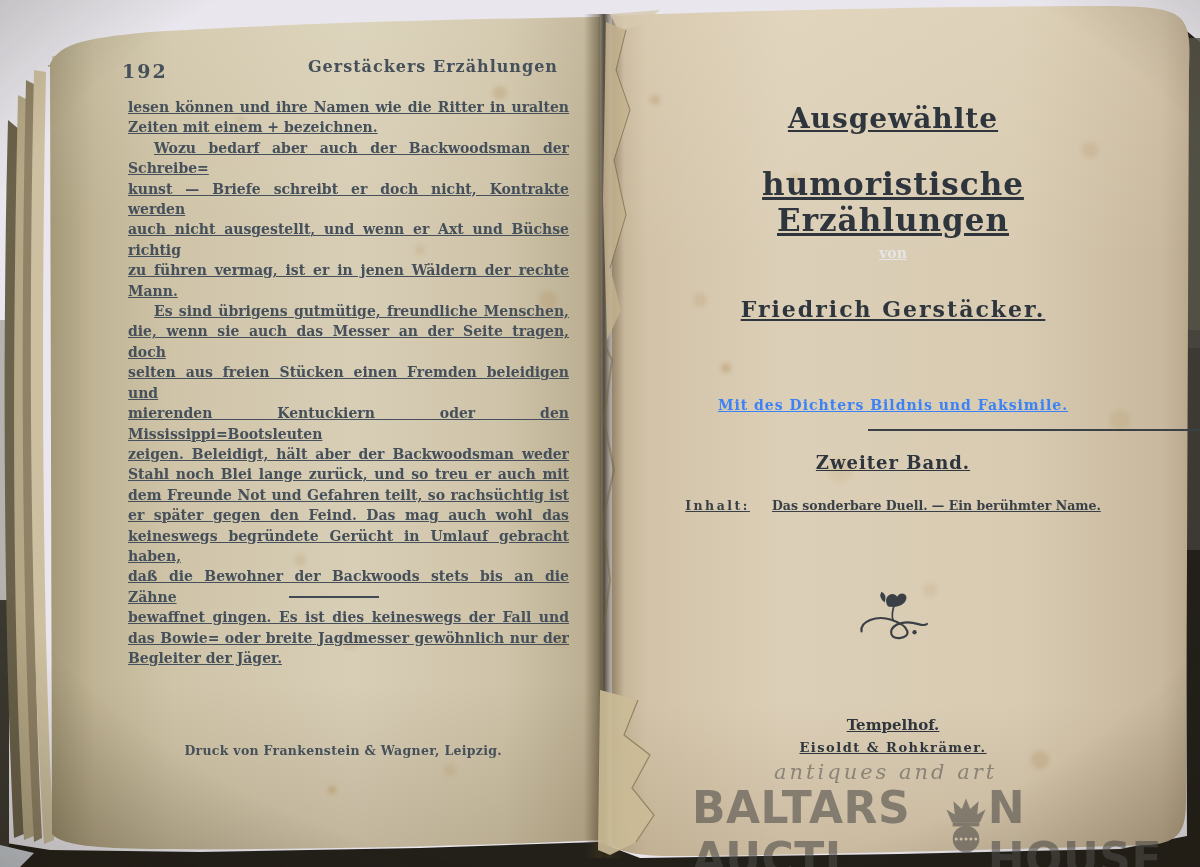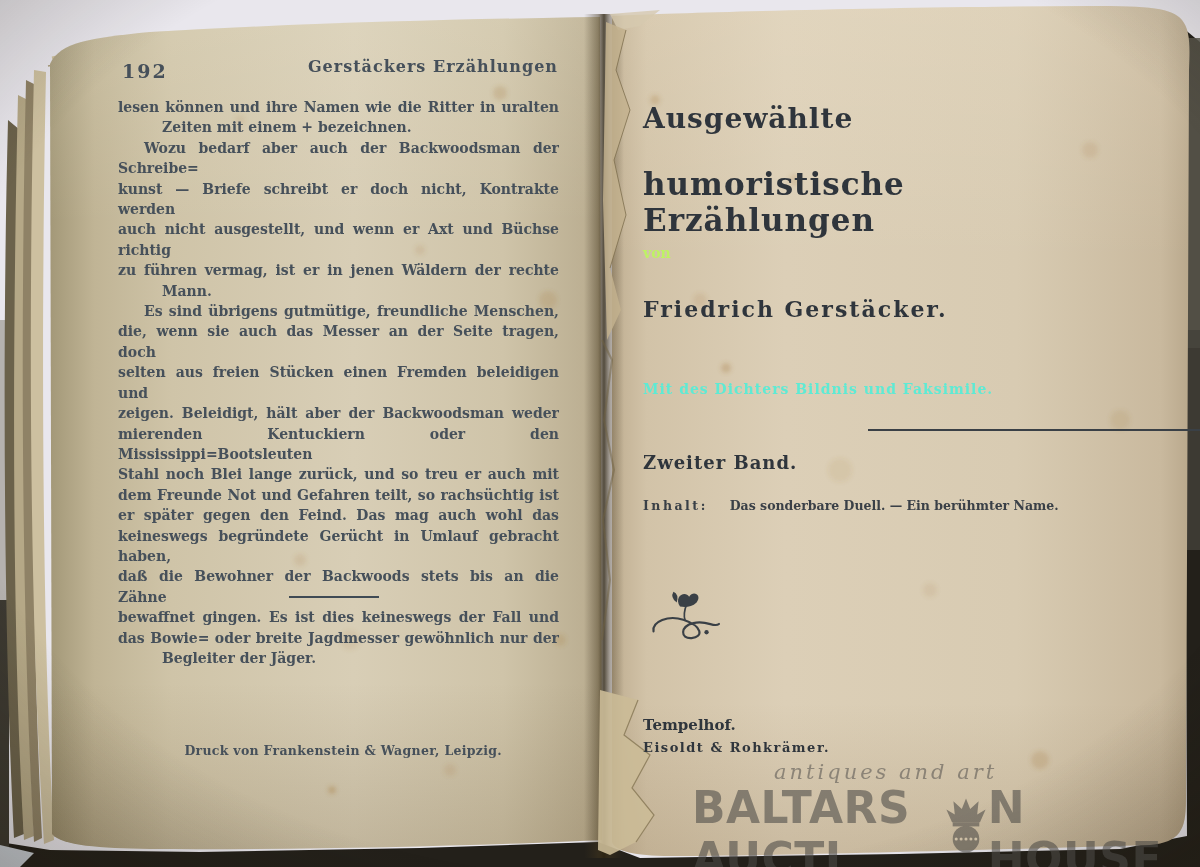--- a/index.html
+++ b/index.html
@@ -5,35 +5,35 @@
   html,body{margin:0;padding:0;background:#111;}
   .stage{position:relative;width:1200px;height:867px;overflow:hidden;
          font-family:"DejaVu Serif",serif;background:#23201a;}
   .stage svg.bg{position:absolute;left:0;top:0;z-index:0;}
   .abs{position:absolute;}
 
   
   .lp{color:#46505a;z-index:2;}
   .lp-pagenum{left:122px;top:60px;font-size:19px;font-weight:700;letter-spacing:2px;}
   .lp-head{left:118px;top:57px;width:440px;text-align:right;font-size:16px;font-weight:700;letter-spacing:1px;}
-  .lp-body{left:118px;top:97px;width:441px;font-size:14px;font-weight:700;line-height:20.4px;}
+  .lp-body{left:128px;top:97px;width:441px;font-size:14px;font-weight:700;line-height:20.4px;text-decoration:underline;}
   .ln{text-align:justify;text-align-last:justify;white-space:normal;}
-  .ln.end{text-align-last:left;margin-left:44px;}
+  .ln.end{text-align-last:left;}
   .ln.ind{text-indent:26px;}
   .lp-rule{left:289px;top:596px;width:90px;height:2px;background:#3f4a54;z-index:2;}
   .lp-printer{left:158px;top:743px;width:344px;text-align:right;font-size:12.5px;font-weight:700;letter-spacing:.3px;}
 
   
   .rp{position:absolute;left:643px;top:0;width:500px;height:867px;color:#2f353c;z-index:2;}
-  .rp > div{position:absolute;left:0;width:100%;text-align:left;}
+  .rp > div{position:absolute;left:0;width:100%;text-align:center;text-decoration:underline;}
   .rp-t1{top:102px;font-size:28px;font-weight:700;letter-spacing:1px;}
   .rp-t2{top:166px;font-size:31px;font-weight:700;letter-spacing:1px;}
-  .rp-von{top:245px;font-size:14px;font-weight:700;color:#bef264;}
+  .rp-von{top:245px;font-size:14px;font-weight:700;color:#e5e5e5;}
   .rp-author{top:296px;font-size:22px;font-weight:700;letter-spacing:2px;}
-  .rp-sub{top:381px;font-size:14px;font-weight:700;letter-spacing:1px;color:#5eead4;}
+  .rp-sub{top:397px;font-size:14px;font-weight:700;letter-spacing:1px;color:#3b82f6;}
   .rp-rule{top:429px;left:225px !important;width:50px;height:2px;background:#3a4046;}
   .rp-band{top:452px;font-size:18px;font-weight:700;letter-spacing:1px;}
   .rp-inhalt{top:498px;font-size:12.5px;font-weight:700;color:#3a4047;}
   .rp-inhalt .sp{letter-spacing:2.5px;margin-right:22px;}
   .rp-orn{top:590px;}
   .rp-place{top:716px;font-size:15px;font-weight:700;}
   .rp-pub{top:740px;font-size:13px;font-weight:700;letter-spacing:1.5px;}
 
   
   .wm{position:absolute;left:692px;top:760px;width:470px;z-index:5;opacity:.58;}
@@ -164,22 +164,22 @@
     <div class="ln">lesen können und ihre Namen wie die Ritter in uralten</div>
     <div class="ln end">Zeiten mit einem + bezeichnen.</div>
     <div class="ln ind">Wozu bedarf aber auch der Backwoodsman der Schreibe=</div>
     <div class="ln">kunst — Briefe schreibt er doch nicht, Kontrakte werden</div>
     <div class="ln">auch nicht ausgestellt, und wenn er Axt und Büchse richtig</div>
     <div class="ln">zu führen vermag, ist er in jenen Wäldern der rechte</div>
     <div class="ln end">Mann.</div>
     <div class="ln ind">Es sind übrigens gutmütige, freundliche Menschen,</div>
     <div class="ln">die, wenn sie auch das Messer an der Seite tragen, doch</div>
     <div class="ln">selten aus freien Stücken einen Fremden beleidigen und</div>
+    <div class="ln">mierenden Kentuckiern oder den Mississippi=Bootsleuten</div>
     <div class="ln">zeigen.  Beleidigt, hält aber der Backwoodsman weder</div>
-    <div class="ln">mierenden Kentuckiern oder den Mississippi=Bootsleuten</div>
     <div class="ln">Stahl noch Blei lange zurück, und so treu er auch mit</div>
     <div class="ln">dem Freunde Not und Gefahren teilt, so rachsüchtig ist</div>
     <div class="ln">er später gegen den Feind.  Das mag auch wohl das</div>
     <div class="ln">keineswegs begründete Gerücht in Umlauf gebracht haben,</div>
     <div class="ln">daß die Bewohner der Backwoods stets bis an die Zähne</div>
     <div class="ln">bewaffnet gingen.  Es ist dies keineswegs der Fall und</div>
     <div class="ln">das Bowie= oder breite Jagdmesser gewöhnlich nur der</div>
     <div class="ln end">Begleiter der Jäger.</div>
   </div>
 

